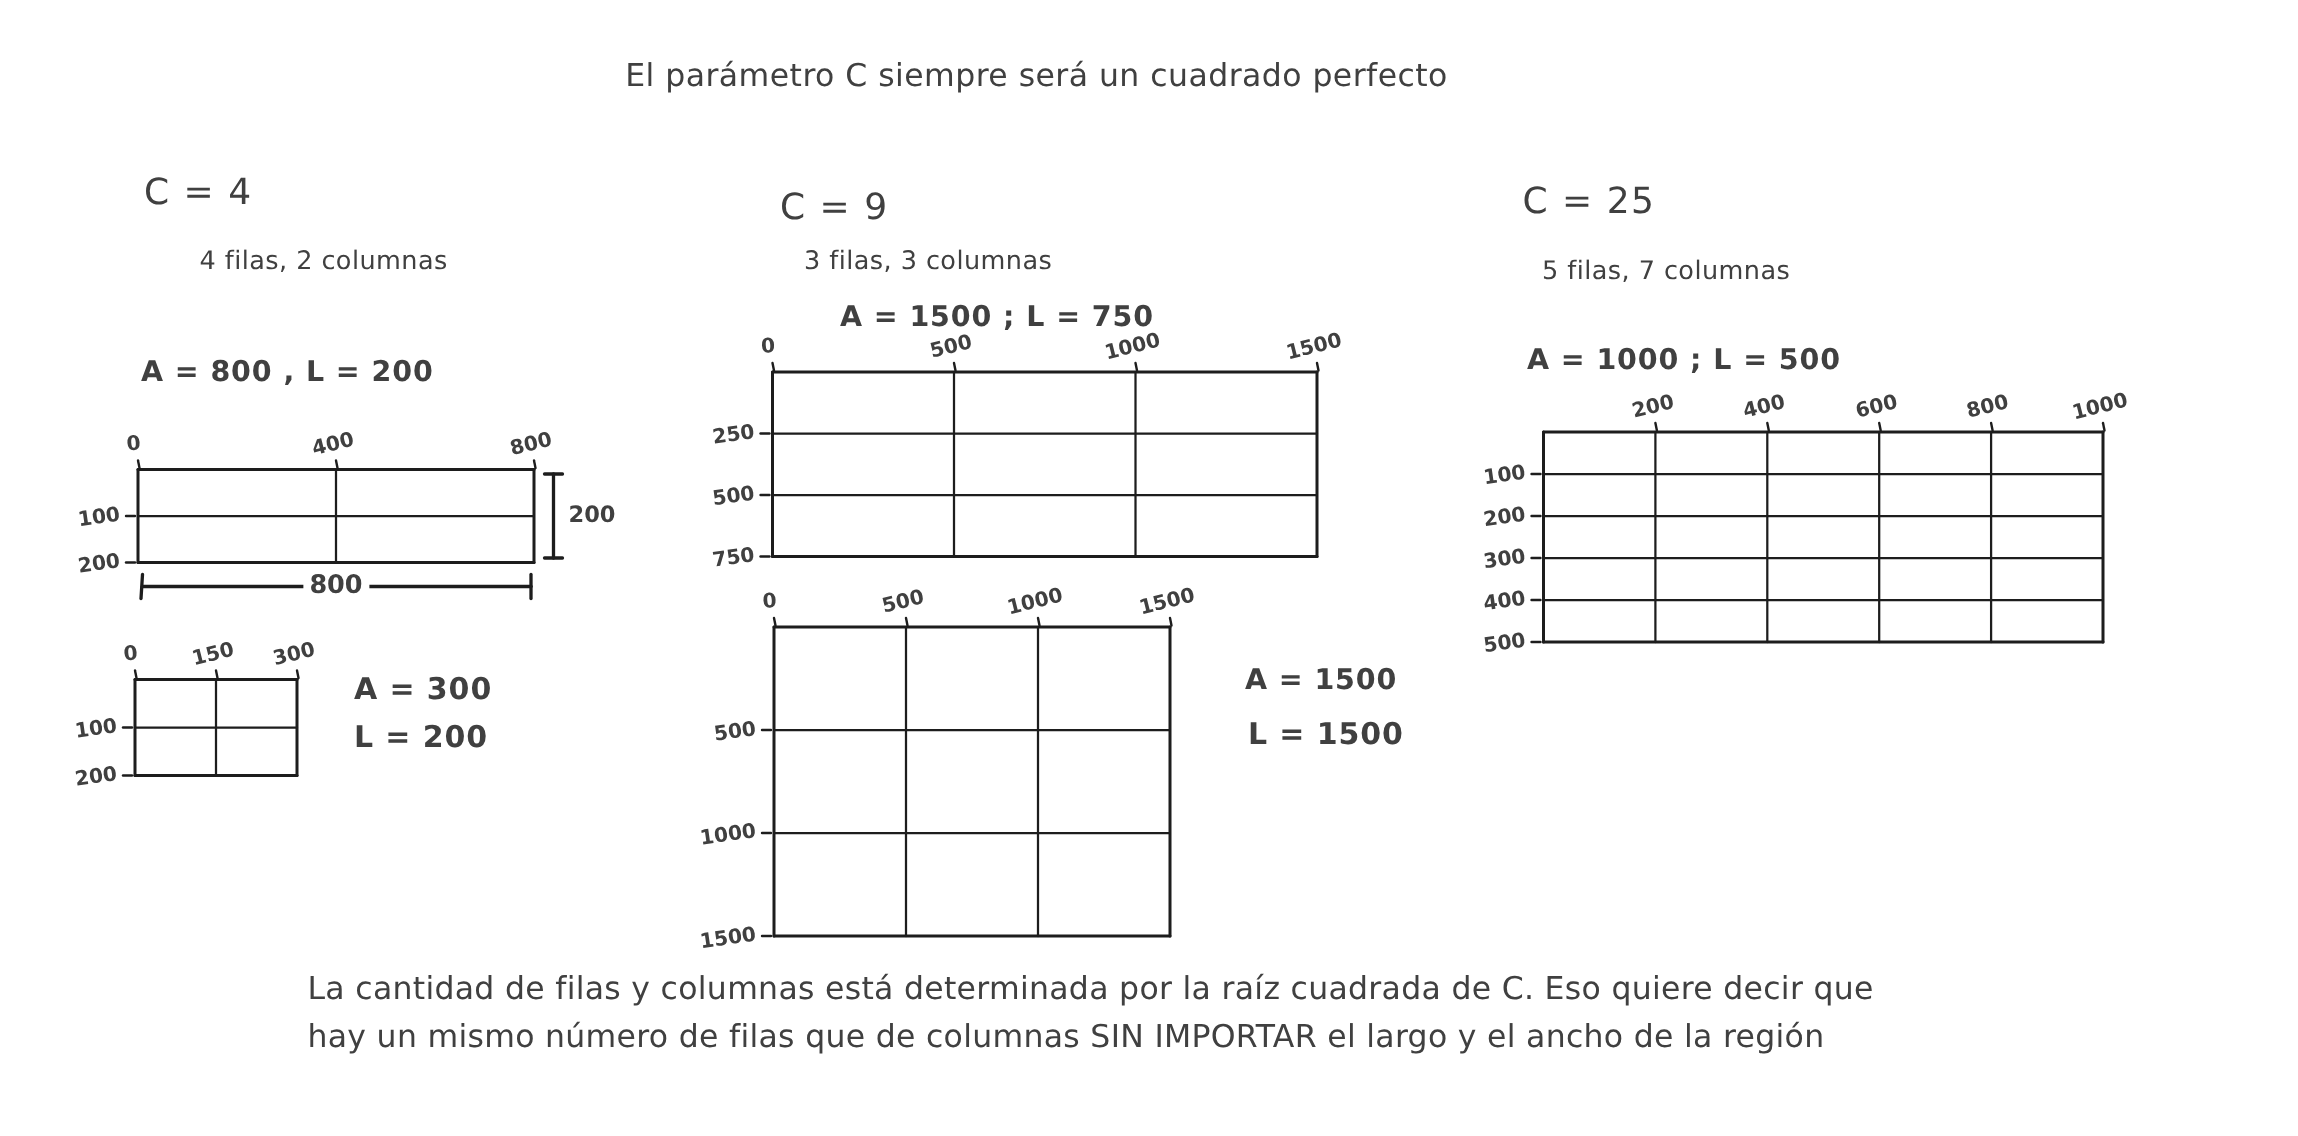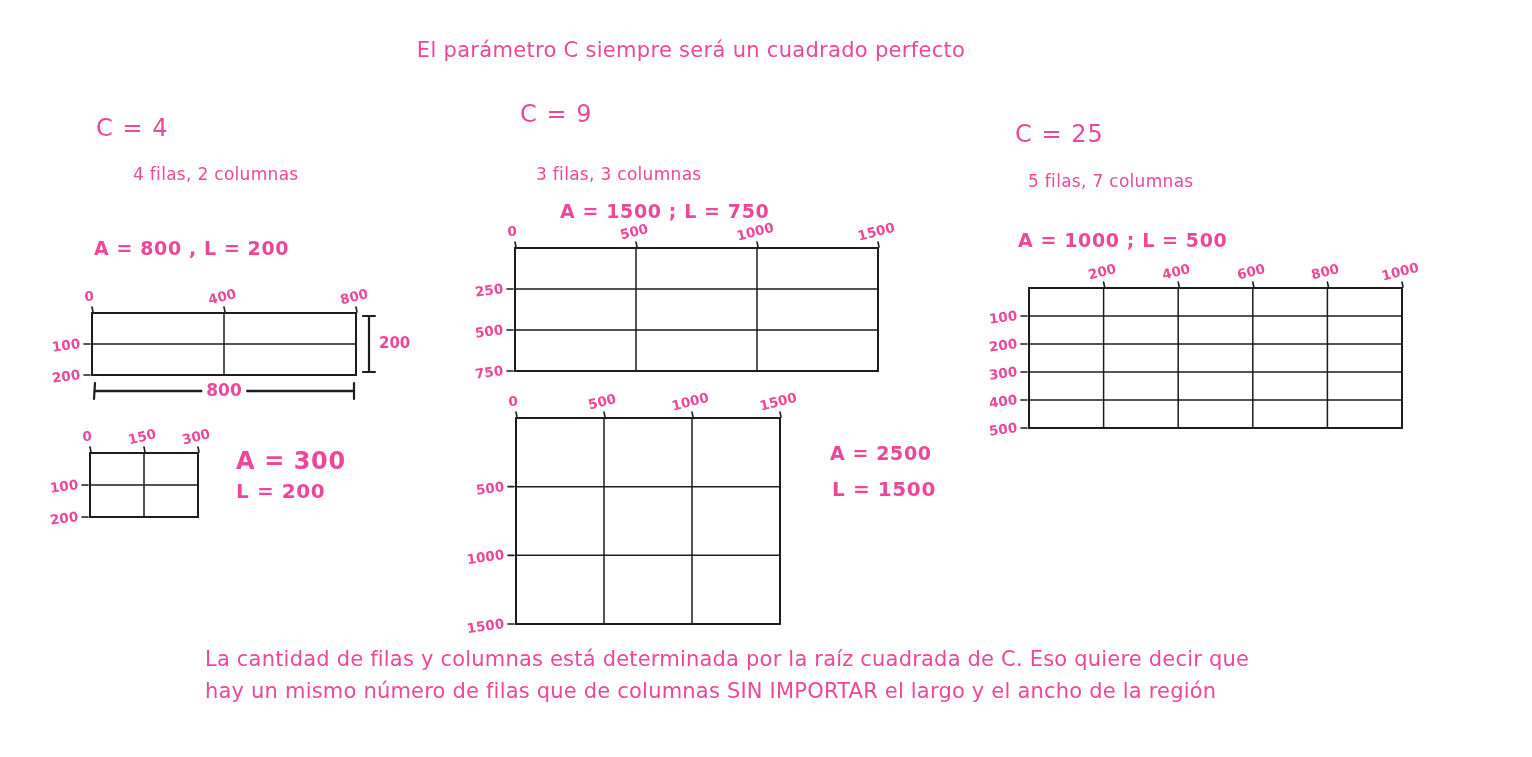--- a/index.html
+++ b/index.html
@@ -1,18 +1,18 @@
 <!DOCTYPE html>
 <html><head>
 <meta charset="utf-8">
 <style>
   html,body{margin:0;padding:0;background:#ffffff;}
   .canvas{
     position:relative;width:1532px;height:757px;background:#ffffff;overflow:hidden;
-    font-family:"DejaVu Sans","Liberation Sans",sans-serif;color:#ec4899;
+    font-family:"DejaVu Sans","Liberation Sans",sans-serif;color:#404040;
   }
   .abs{position:absolute;white-space:nowrap;}
   .page-title{font-size:21px;letter-spacing:.3px;transform:translateX(-50%);}
   .sec-heading{font-size:24px;letter-spacing:1px;}
   .sec-sub{font-size:17px;letter-spacing:.3px;}
   .sec-params{font-size:19px;font-weight:700;letter-spacing:.6px;}
   .footer-line{font-size:21px;letter-spacing:.2px;}
   .tick-label{position:absolute;font-size:13.5px;font-weight:700;white-space:nowrap;}
   .dim-label{position:absolute;font-size:15px;font-weight:700;background:#ffffff;padding:0 4px;white-space:nowrap;}
   #diagram-layer{position:absolute;left:0;top:0;}
@@ -22,31 +22,31 @@
 <body>
 
 <div class="canvas">
 
   <div class="abs page-title" style="left:691px;top:38px">El parámetro C siempre será un cuadrado perfecto</div>
 
   <div class="abs sec-heading" style="left:96px;top:114px">C = 4</div>
   <div class="abs sec-sub" style="left:133px;top:164px">4 filas, 2 columnas</div>
   <div class="abs sec-params" style="left:94px;top:237px">A = 800 ,  L = 200</div>
 
-  <div class="abs sec-heading" style="left:520px;top:100px">C = 9</div>
+  <div class="abs sec-heading" style="left:520px;top:124px">C = 9</div>
   <div class="abs sec-sub" style="left:536px;top:164px">3 filas, 3 columnas</div>
   <div class="abs sec-params" style="left:560px;top:200px">A = 1500 ;  L = 750</div>
 
   <div class="abs sec-heading" style="left:1015px;top:120px">C = 25</div>
   <div class="abs sec-sub" style="left:1028px;top:171px">5 filas, 7 columnas</div>
   <div class="abs sec-params" style="left:1018px;top:229px">A = 1000  ;  L = 500</div>
 
-  <div class="abs sec-params" style="left:236px;top:447px;font-size:24px">A = 300</div>
+  <div class="abs sec-params" style="left:236px;top:447px;font-size:20px">A = 300</div>
   <div class="abs sec-params" style="left:236px;top:479px;font-size:20px">L = 200</div>
-  <div class="abs sec-params" style="left:830px;top:442px">A = 2500</div>
+  <div class="abs sec-params" style="left:830px;top:442px">A = 1500</div>
   <div class="abs sec-params" style="left:832px;top:477px;font-size:20px">L = 1500</div>
 
   <div class="abs footer-line" style="left:205px;top:647px">La cantidad de filas y columnas está determinada por la raíz cuadrada de C. Eso quiere decir que</div>
   <div class="abs footer-line" style="left:205px;top:679px">hay un mismo número de filas que de columnas SIN IMPORTAR el largo y el ancho de la región</div>
 
   <svg id="diagram-layer" width="1532" height="757">
       <line x1="92" y1="313" x2="356" y2="313" stroke="#1d1d1d" stroke-width="2" stroke-linecap="round"></line>
       <line x1="92" y1="375" x2="356" y2="375" stroke="#1d1d1d" stroke-width="2" stroke-linecap="round"></line>
       <line x1="92" y1="313" x2="92" y2="375" stroke="#1d1d1d" stroke-width="2" stroke-linecap="round"></line>
       <line x1="356" y1="313" x2="356" y2="375" stroke="#1d1d1d" stroke-width="2" stroke-linecap="round"></line>

